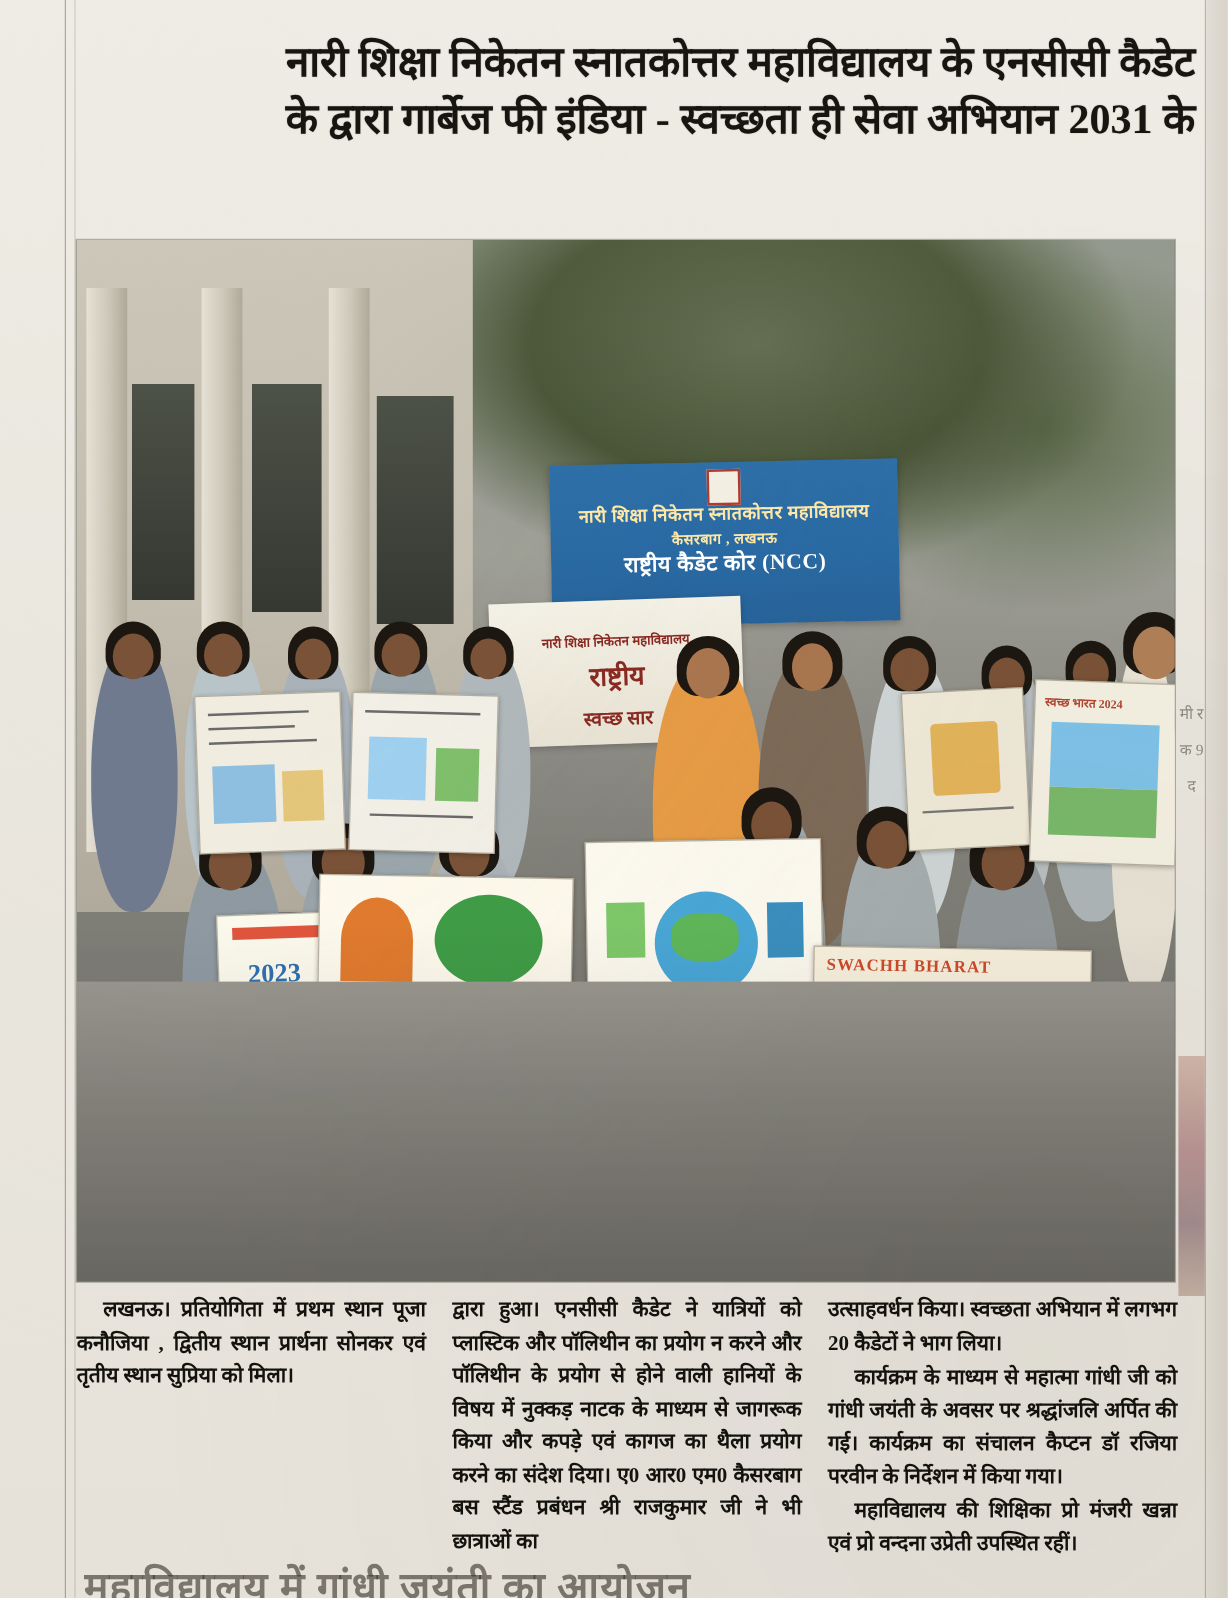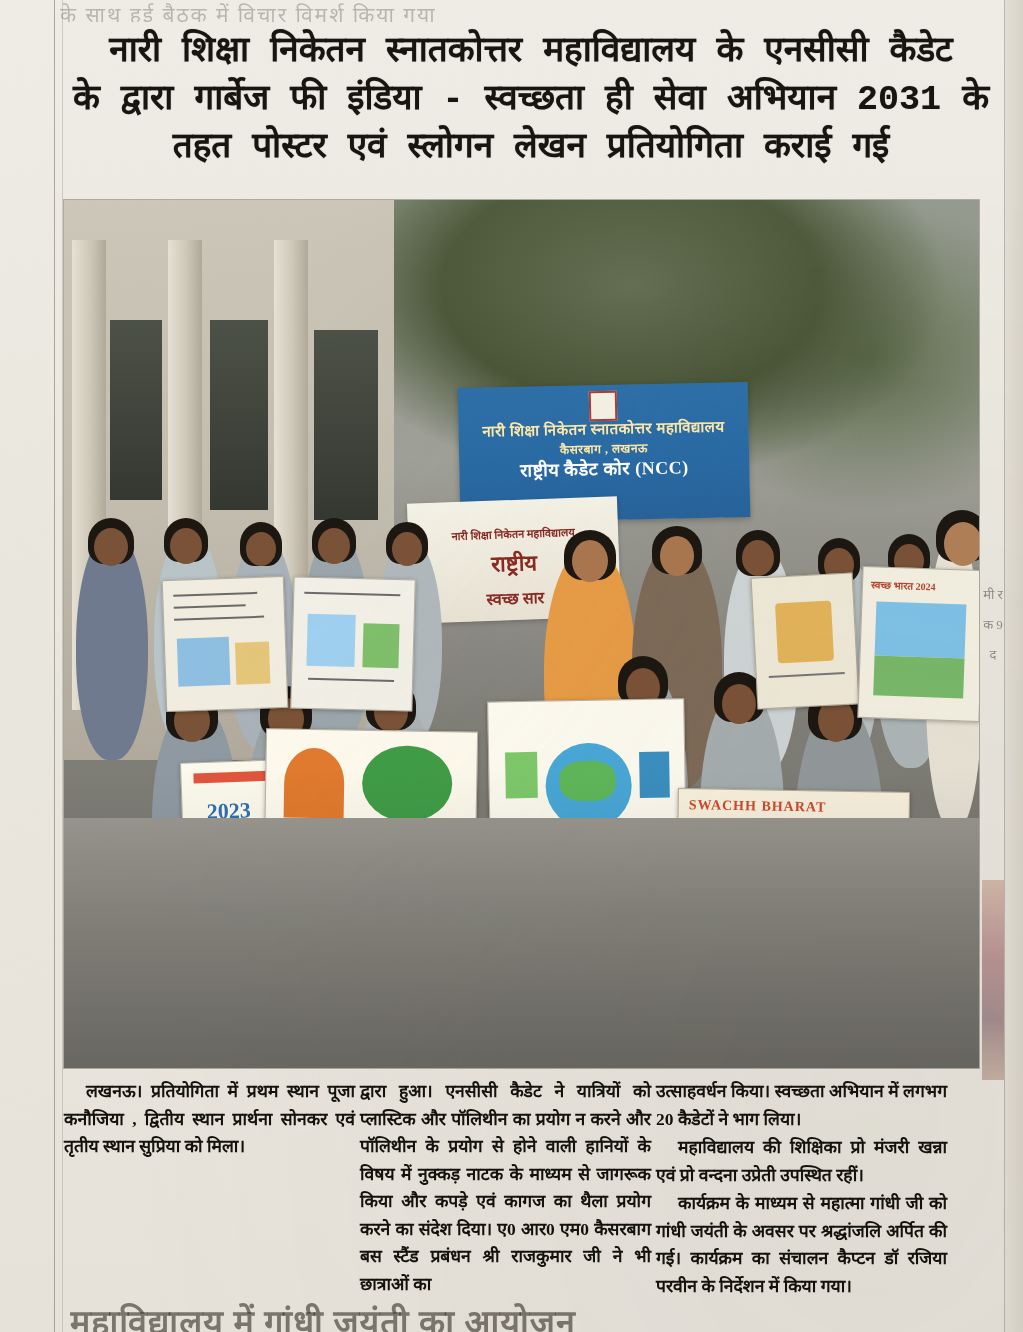--- a/index.html
+++ b/index.html
@@ -113,27 +113,27 @@
     background: linear-gradient(180deg,#c8a898,#a8787a 40%,#8d6f74 70%,#b8a090);
     opacity: .75;
   }
 
   
   .headline {
     position: absolute;
     top: 28px;
     left: 66px;
     width: 930px;
-    text-align: center;
+    text-align: right;
     color: #17150f;
     font-weight: 700;
     font-size: 35px;
     line-height: 48px;
     letter-spacing: 0px;
-    font-family: Liberation Mono, monospace;
+    font-family: Liberation Serif, serif;
     text-shadow: 0 0 1px rgba(0,0,0,0.35);
   }
   .headline div { white-space: nowrap; }
 
   
   .photo-wrap {
     position: absolute;
     top: 200px;
     left: 64px;
     width: 915px;
@@ -248,51 +248,49 @@
   .poster .pl { position: absolute; }
 
   
   .cols {
     position: absolute;
     top: 1078px;
     left: 64px;
     width: 918px;
     height: 230px;
     display: flex;
-    gap: 5px;
+    gap: 22px;
   }
   .col {
     width: 291px;
     color: #14120d;
     font-size: 17.5px;
     line-height: 27.5px;
     text-align: justify;
     font-family: "Liberation Serif", serif;
     font-weight: 600;
   }
   .col p { margin: 0 0 0 0; }
   .col p.indent { text-indent: 22px; }
   .col p + p { margin-top: 1px; }
 </style>
 </head>
 <body>
 
 <div class="page">
 
-  <div class="bleed-top">के साथ हुई बैठक में विचार विमर्श किया गया</div>
 
   <div class="gutter-left"></div>
   <div class="gutter-left2"></div>
   <div class="gutter-right"></div>
   <div class="edge-strip"></div>
 
   <div class="headline">
     <div>नारी शिक्षा निकेतन स्नातकोत्तर महाविद्यालय के एनसीसी कैडेट</div>
     <div>के द्वारा गार्बेज फी इंडिया - स्वच्छता ही सेवा अभियान 2031 के</div>
-    <div>तहत पोस्टर एवं स्लोगन लेखन प्रतियोगिता कराई गई</div>
   </div>
 
   <div class="photo-wrap">
     <div class="photo"></div>
 
     <div class="ph-building"></div>
     <div class="ph-col" style="left:8px;"></div>
     <div class="ph-col" style="left:104px;"></div>
     <div class="ph-col" style="left:210px;"></div>
     <div class="ph-dark-win" style="left:46px;  top:120px; width:52px; height:180px;"></div>
@@ -449,22 +447,22 @@
 
   <div class="cols">
     <div class="col">
       <p class="indent">लखनऊ। प्रतियोगिता में प्रथम स्थान पूजा कनौजिया , द्वितीय स्थान प्रार्थना सोनकर एवं तृतीय स्थान सुप्रिया को मिला।</p>
     </div>
     <div class="col">
       <p>द्वारा हुआ। एनसीसी कैडेट ने यात्रियों को प्लास्टिक और पॉलिथीन का प्रयोग न करने और पॉलिथीन के प्रयोग से होने वाली हानियों के विषय में नुक्कड़ नाटक के माध्यम से जागरूक किया और कपड़े एवं कागज का थैला प्रयोग करने का संदेश दिया। ए0 आर0 एम0 कैसरबाग बस स्टैंड प्रबंधन श्री राजकुमार जी ने भी छात्राओं का</p>
     </div>
     <div class="col">
       <p>उत्साहवर्धन किया। स्वच्छता अभियान में लगभग 20 कैडेटों ने भाग लिया।</p>
+      <p class="indent">कार्यक्रम के माध्यम से महात्मा गांधी जी को गांधी जयंती के अवसर पर श्रद्धांजलि अर्पित की गई। कार्यक्रम का संचालन कैप्टन डॉ रजिया परवीन के निर्देशन में किया गया।</p>
       <p class="indent">महाविद्यालय की शिक्षिका प्रो मंजरी खन्ना एवं प्रो वन्दना उप्रेती उपस्थित रहीं।</p>
-      <p class="indent">कार्यक्रम के माध्यम से महात्मा गांधी जी को गांधी जयंती के अवसर पर श्रद्धांजलि अर्पित की गई। कार्यक्रम का संचालन कैप्टन डॉ रजिया परवीन के निर्देशन में किया गया।</p>
     </div>
   </div>
 
   <div class="right-sliver">मी र क 9 द</div>
   <div class="right-sliver-img"></div>
 
   <div class="bleed-bottom">महाविद्यालय में गांधी जयंती का आयोजन</div>
 </div>
 
 </body></html>

